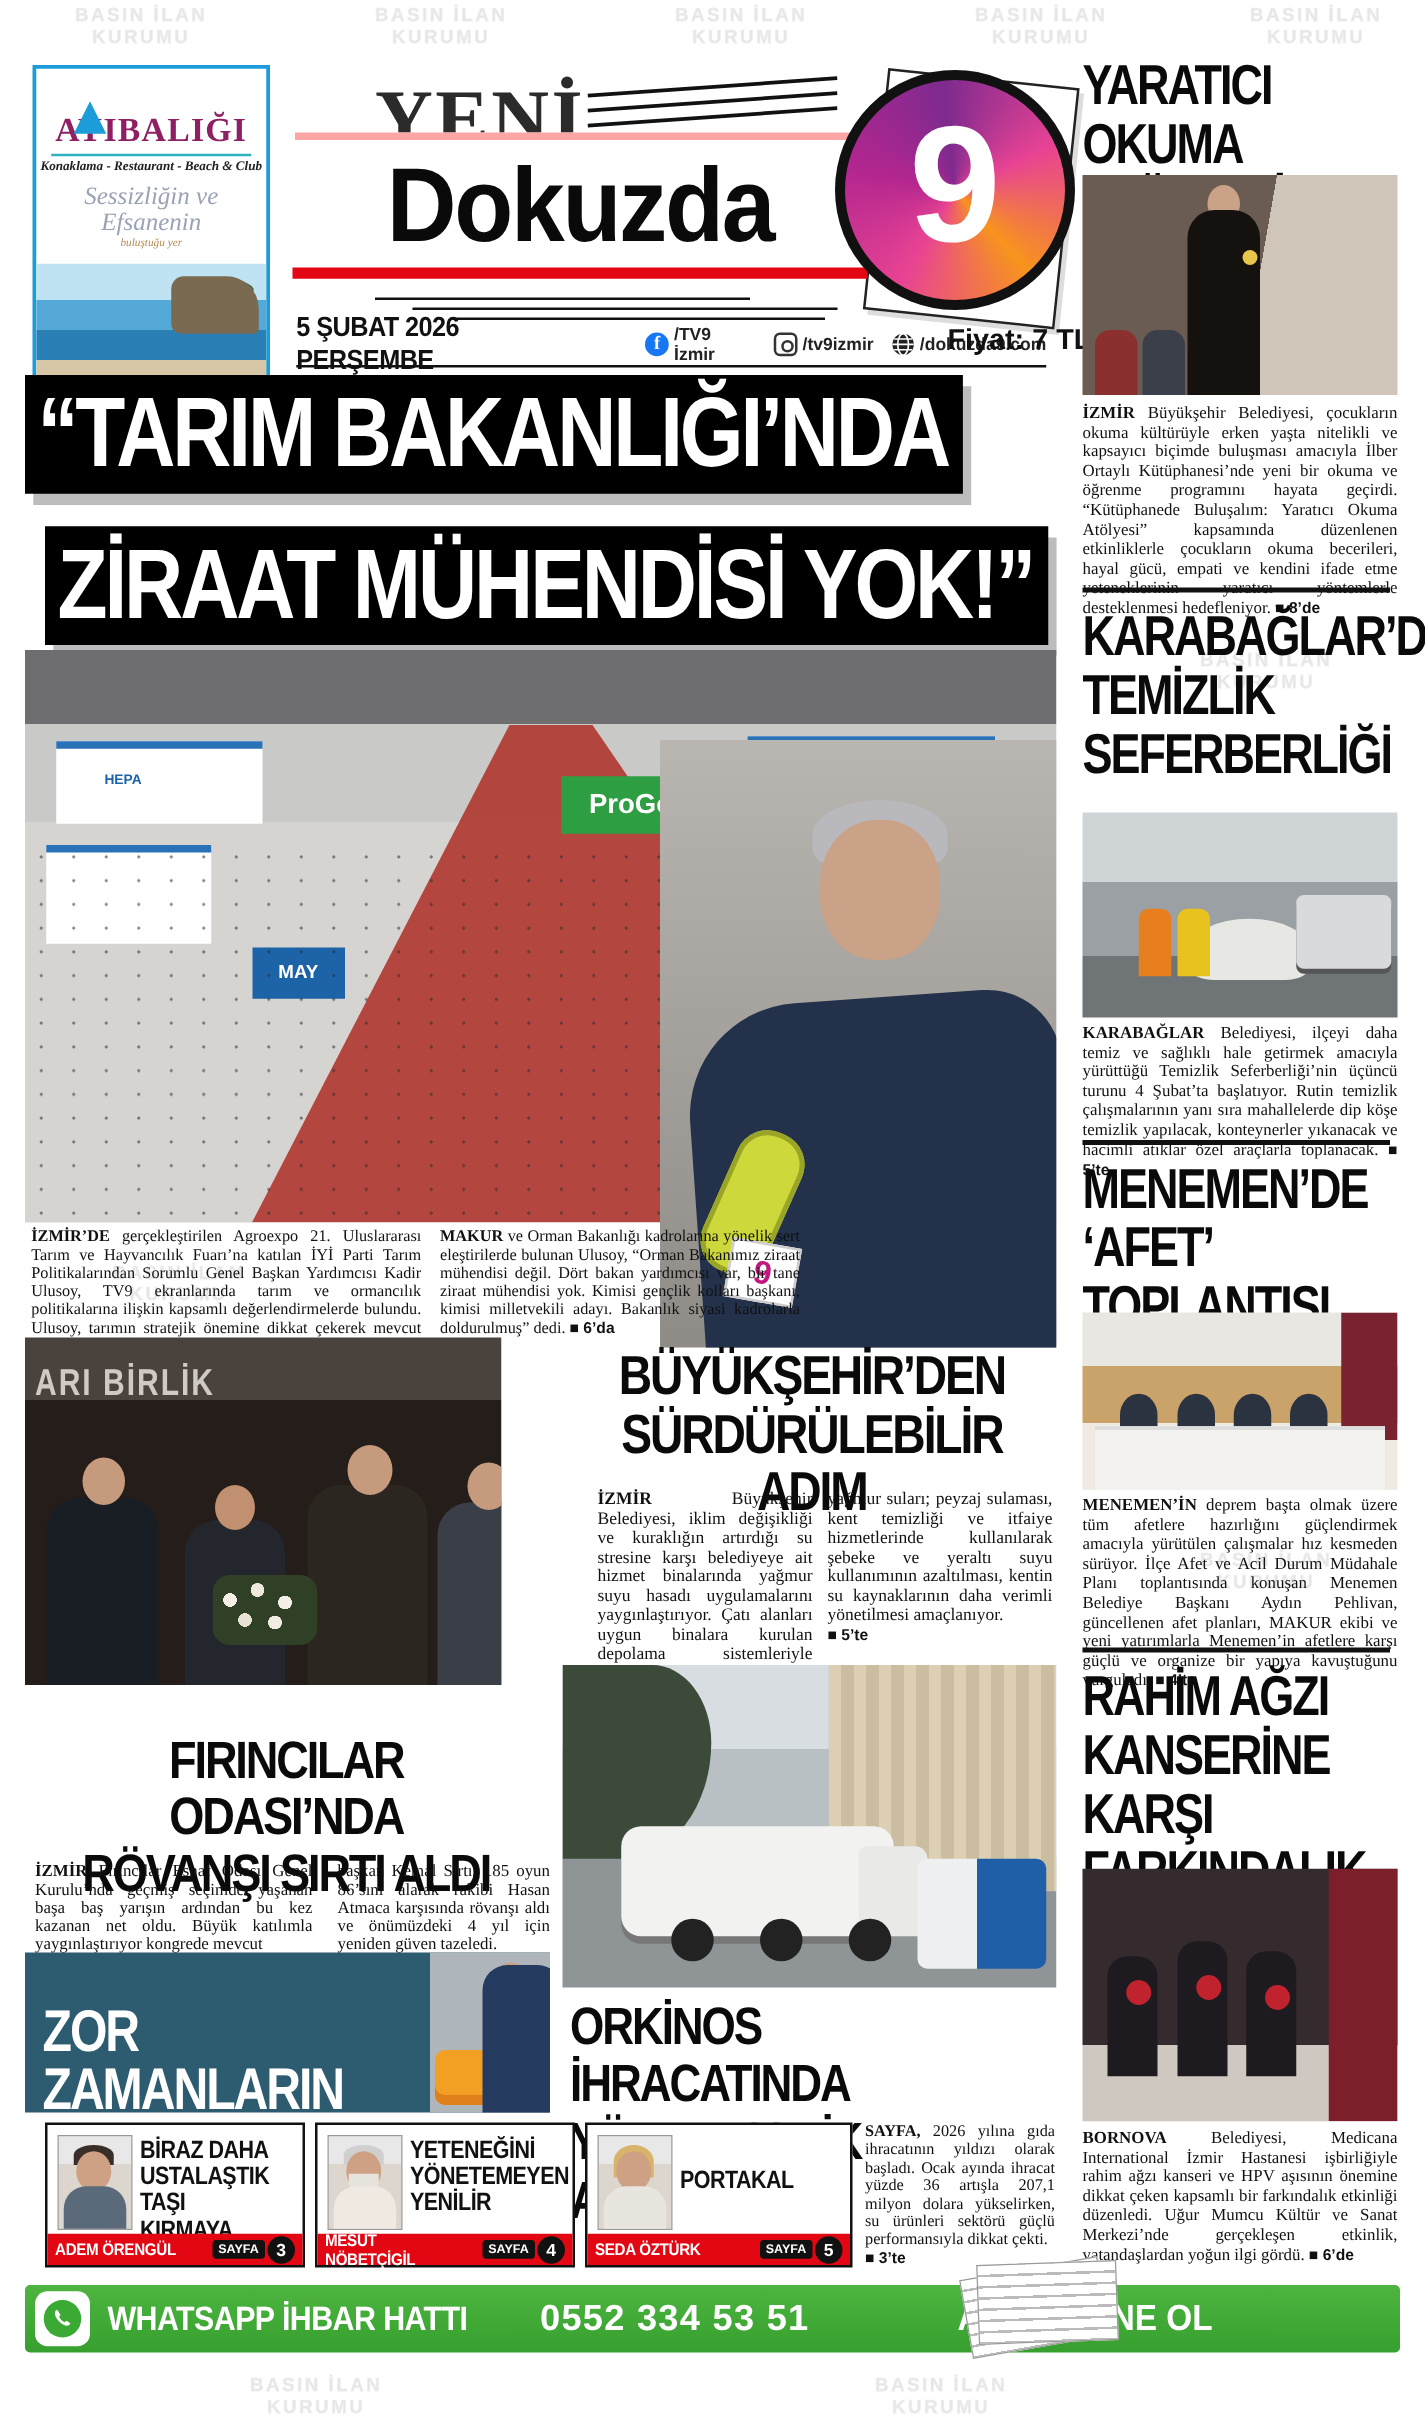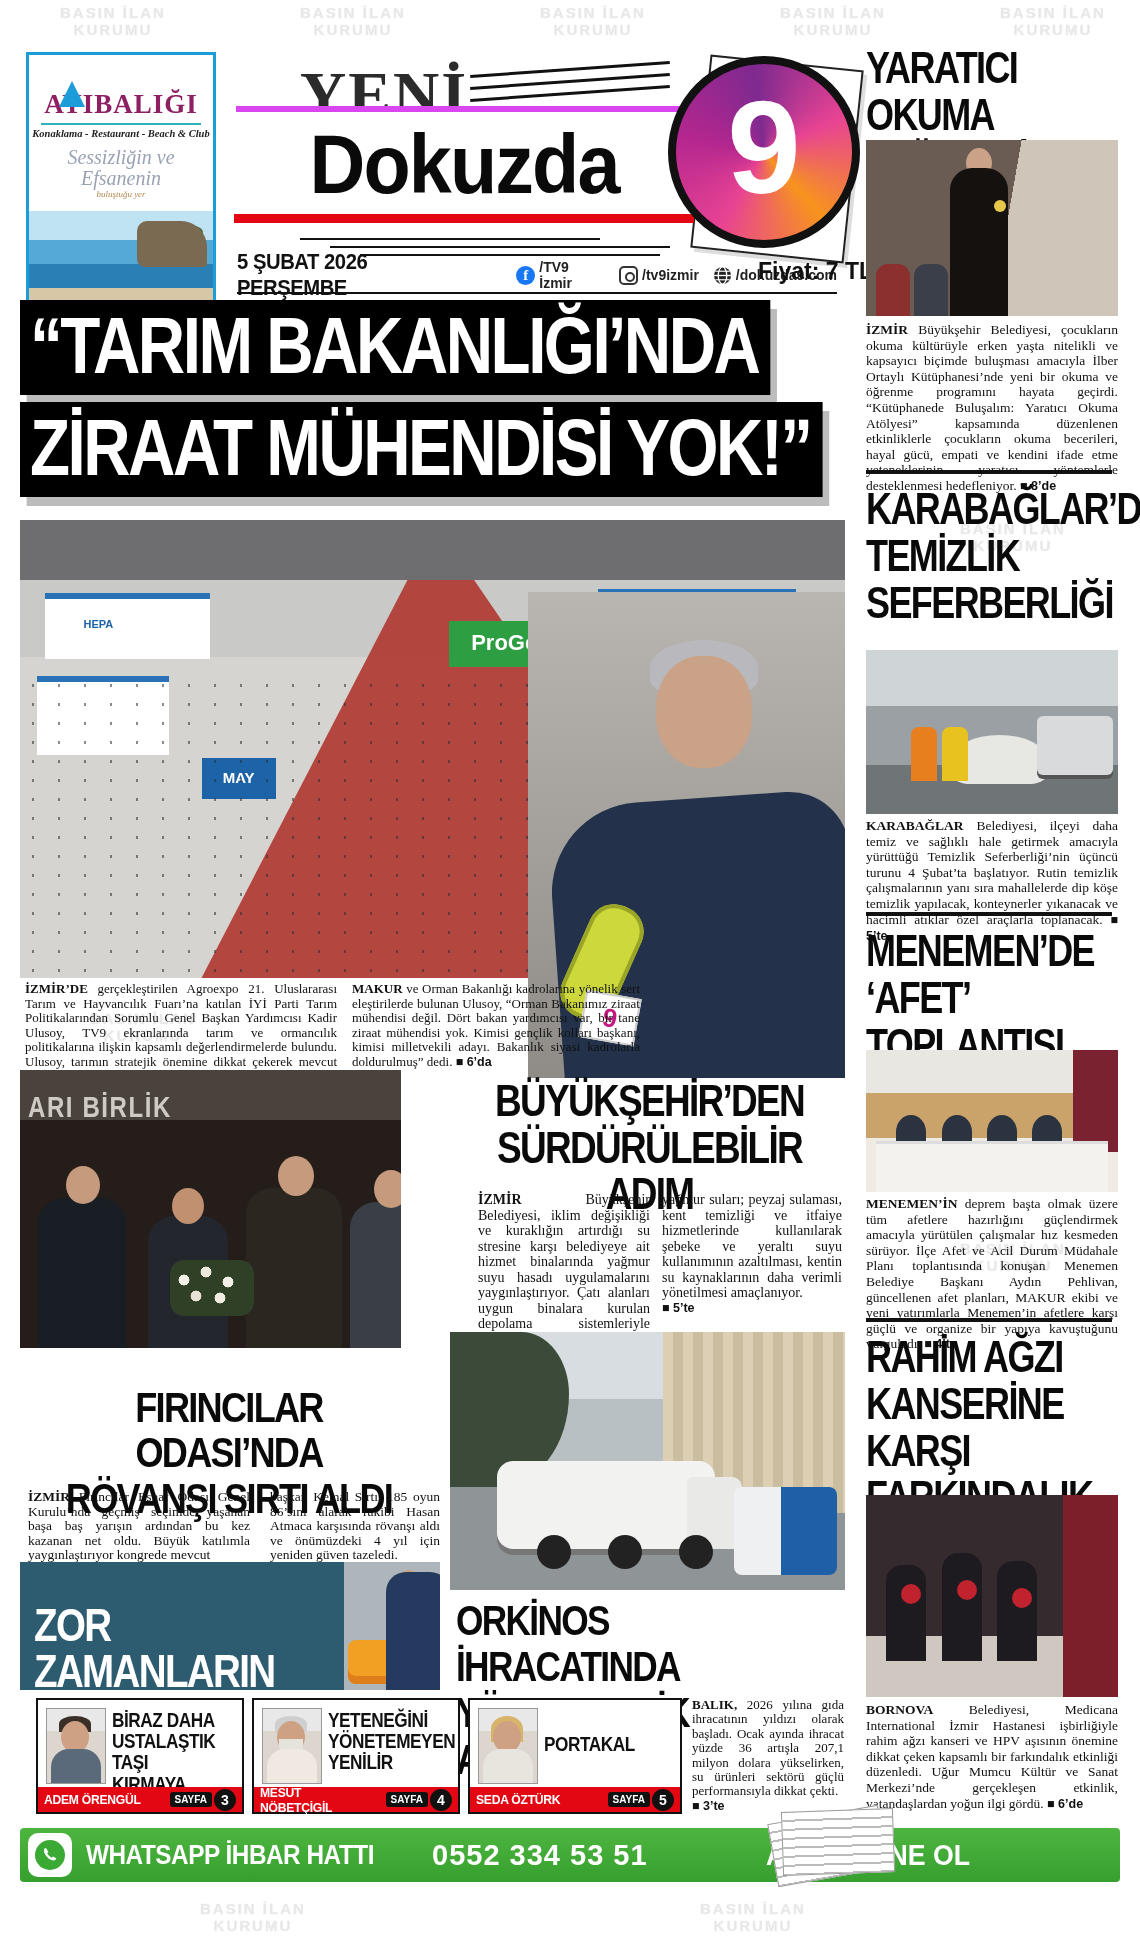--- a/index.html
+++ b/index.html
@@ -30,21 +30,21 @@
   .ad-sea{position:absolute;left:0;bottom:0;width:100%;height:96px;
       background:linear-gradient(#bfe3f2 0 30%,#55a9d6 30% 55%,#2a7fb5 55% 80%,#d8c7a6 80%);}
   .ad-cliff{position:absolute;right:6px;bottom:40px;width:70px;height:46px;background:#7a6a52;
       border-radius:10px 26px 4px 8px;}
   .ad-green{position:absolute;right:10px;bottom:66px;width:54px;height:18px;background:#3f6b3a;border-radius:50%;}
 
   
   .mh-yeni{left:300px;top:58px;font-family:"Liberation Serif",serif;font-weight:700;
            font-size:64px;color:#2b2b2b;letter-spacing:2px;}
   .fold{position:absolute;background:#111;height:3px;}
-  .mh-box{left:236px;top:106px;width:456px;height:104px;background:#fff;border-top:6px solid #d946ef;
+  .mh-box{left:236px;top:106px;width:456px;height:104px;background:#fff;border-top:6px solid #fca5a5;
           display:flex;align-items:center;justify-content:center;}
   .mh-title{font-weight:700;font-size:84px;letter-spacing:-2px;transform:scaleX(.92);color:#0a0a0a;}
   .mh-red{left:234px;top:214px;width:460px;height:9px;background:#e30613;}
   .mh-pages{left:700px;top:62px;width:150px;height:190px;background:#fff;border:2px solid #222;
             transform:rotate(6deg);box-shadow:4px 4px 0 #ddd;}
   .mh-9{left:668px;top:56px;width:192px;height:192px;border-radius:50%;border:8px solid #111;
         background:conic-gradient(from 210deg,#e84393,#b3268f,#7e2a8f,#e84393,#f7941d,#e84393);
         display:flex;align-items:center;justify-content:center;box-sizing:border-box;}
   .mh-9 span{color:#fff;font-size:132px;font-weight:700;line-height:1;transform:translateY(-4px);}
   .dateline{left:237px;top:260px;width:600px;height:30px;display:flex;align-items:center;gap:14px;}
@@ -266,21 +266,21 @@
       </svg>
       <span>/dokuzda9.com</span>
     </span>
   </div>
   <div class="abs price">Fiyat: 7 TL</div>
   <div class="abs mh-rule"></div>
 
   <div class="abs hl" style="top:300px;">
     <span>“TARIM BAKANLIĞI’NDA</span>
   </div>
-  <div class="abs hl" style="top:402px;">
+  <div class="abs hl" style="top:421px;margin-left:16px;">
     <span>ZİRAAT MÜHENDİSİ YOK!”</span>
   </div>
 
   <div class="abs ph expo">
     <div class="expo-carpet"></div>
     <div class="booth" style="left:3%;top:16%;width:20%;height:13%;"></div>
     <div class="booth" style="left:2%;top:34%;width:16%;height:16%;"></div>
     <div class="booth" style="left:70%;top:15%;width:24%;height:12%;"></div>
     <div class="booth" style="left:78%;top:32%;width:19%;height:14%;"></div>
     <div class="booth b" style="left:22%;top:52%;width:9%;height:9%;font-size:15px;line-height:2.6;">MAY</div>
@@ -369,21 +369,21 @@
       <div class="zp-head"></div>
       <div class="zp-man"></div>
     </div>
   </div>
 
   <div class="abs sec-hl" style="left:456px;top:1598px;width:390px;">
     <span class="preline" style="display:inline-block;font-size:42px;line-height:1.1;transform:scaleX(.84);transform-origin:0 0;">ORKİNOS İHRACATINDA
 YÜZDE 122’LİK ARTIŞ</span>
   </div>
   <div class="abs body-col" style="left:692px;top:1698px;width:152px;font-size:13px;line-height:14.4px;">
-    <span class="lead-w">BALIK,</span>
+    <span class="lead-w">SAYFA,</span>
     <span>2026 yılına gıda ihracatının yıldızı olarak başladı. Ocak ayında ihracat yüzde 36 artışla 207,1 milyon dolara yükselirken, su ürünleri sektörü güçlü performansıyla dikkat çekti.</span>
     <div class="marker">■ 3’te</div>
   </div>
 
   <div class="abs card" style="left:36px;width:204px;">
     <div class="portrait">
       <div class="p-hair"></div>
       <div class="p-head"></div>
       <div class="p-body"></div>
     </div>

